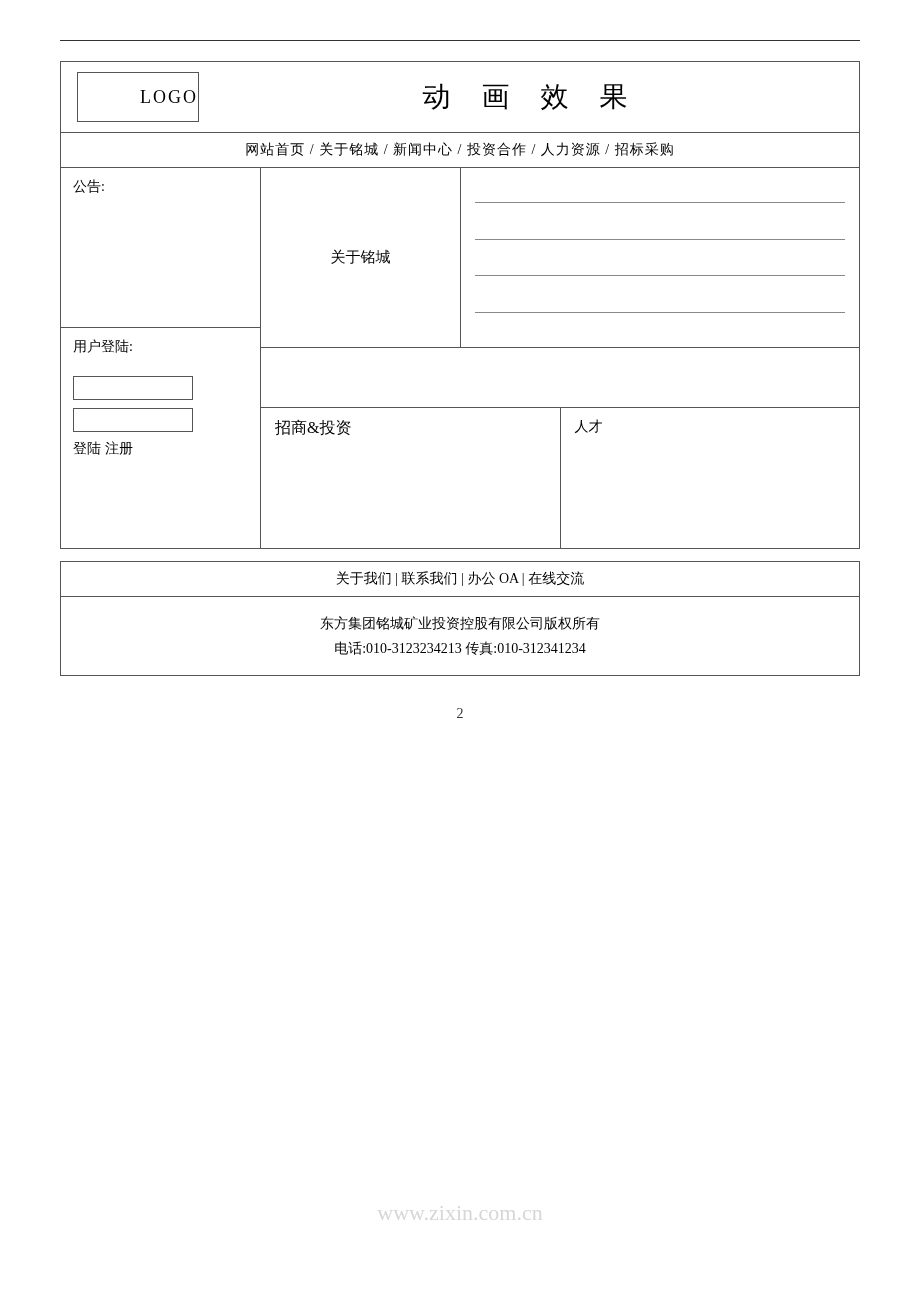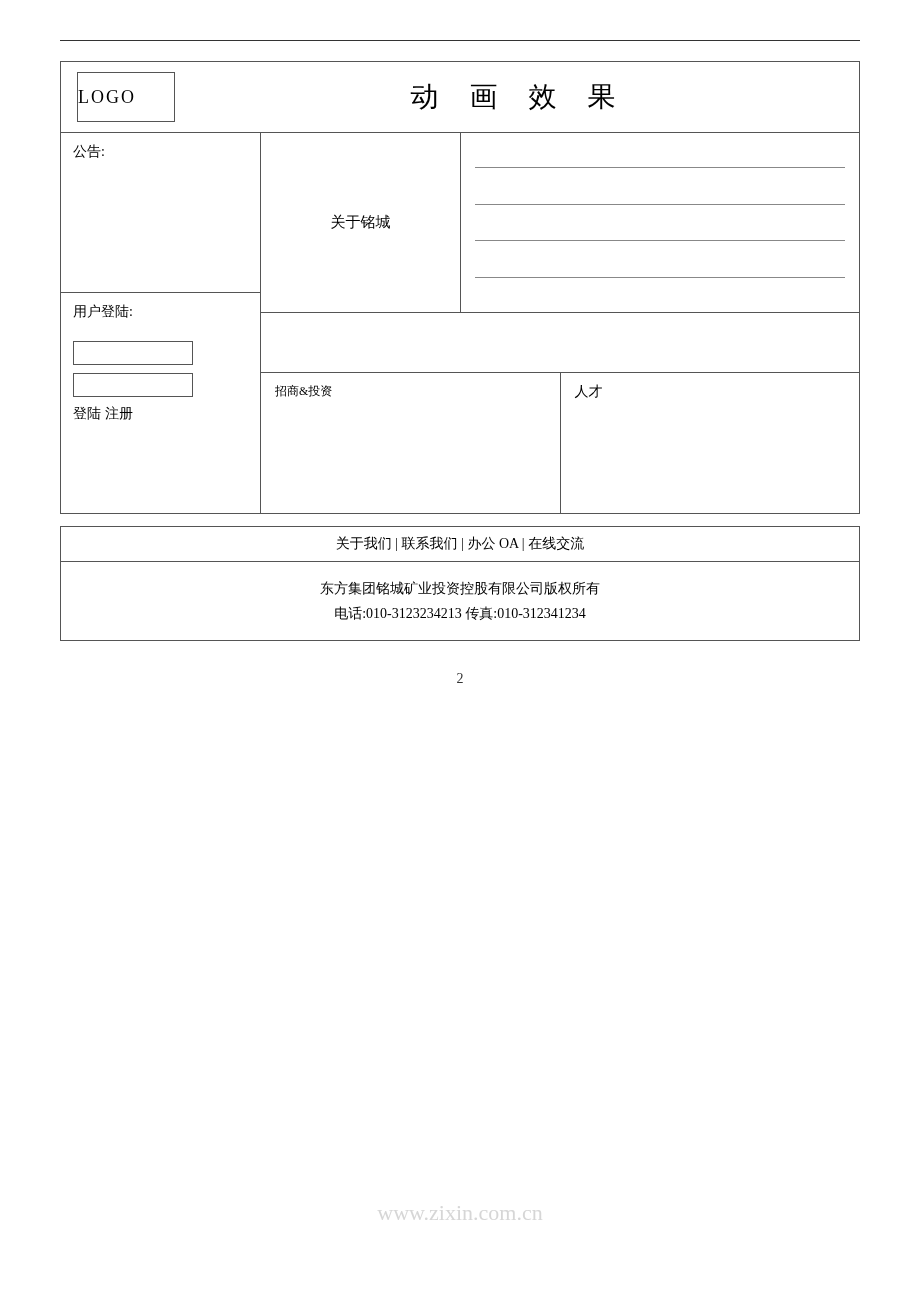--- a/index.html
+++ b/index.html
@@ -39,25 +39,25 @@
     
     .header-row {
       display: flex;
       align-items: center;
       border-bottom: 1px solid #555;
       padding: 10px 16px;
     }
 
     .logo-box {
       border: 1px solid #555;
-      width: 98px;
+      width: 122px;
       height: 50px;
       display: flex;
       align-items: center;
-      justify-content: flex-start;
+      justify-content: flex-end;
       font-size: 18px;
       letter-spacing: 2px;
       flex-shrink: 0;
       margin-right: 20px;
     }
 
     .site-title {
       flex: 1;
       text-align: center;
       font-size: 28px;
@@ -174,21 +174,21 @@
 
     .bottom-right {
       display: flex;
       flex: 1;
     }
 
     .invest-box {
       flex: 1;
       border-right: 1px solid #555;
       padding: 10px 14px;
-      font-size: 12px;
+      font-size: 16px;
       min-height: 130px;
     }
 
     .talent-box {
       flex: 1;
       padding: 10px 14px;
       font-size: 14px;
       min-height: 130px;
     }
 
@@ -240,20 +240,23 @@
 
   <div class="main-container">
 
     <div class="header-row">
       <div class="logo-box">
         <span>LOGO</span>
       </div>
       <div class="site-title">动 画 效 果</div>
     </div>
 
+    <div class="nav-row">
+      <span>网站首页 / 关于铭城 / 新闻中心 / 投资合作 / 人力资源 / 招标采购</span>
+    </div>
 
     <div class="content-area">
 
       <div class="left-sidebar">
 
         <div class="announcement-box">
           <span>公告:</span>
         </div>
 
         <div class="login-box">

